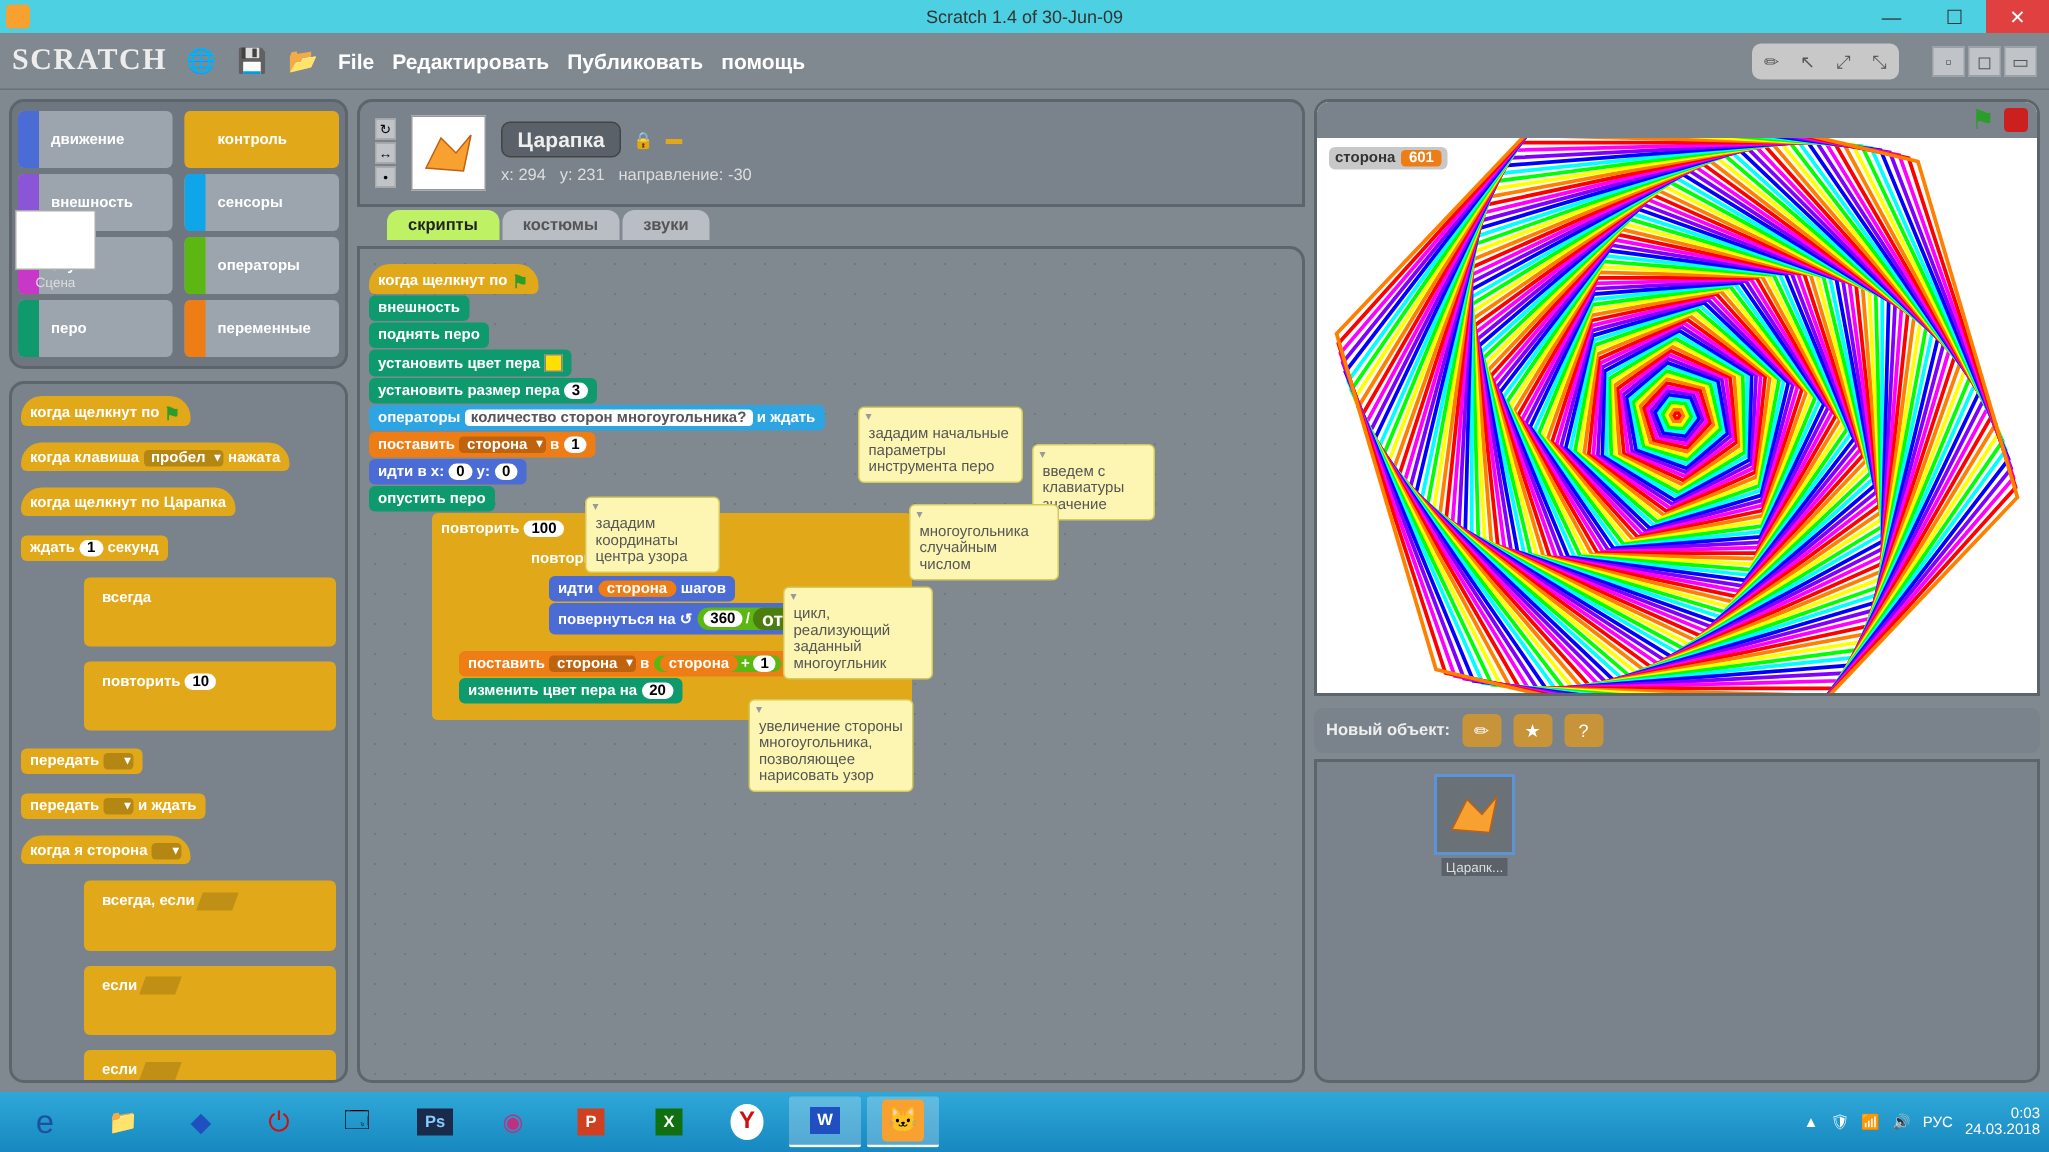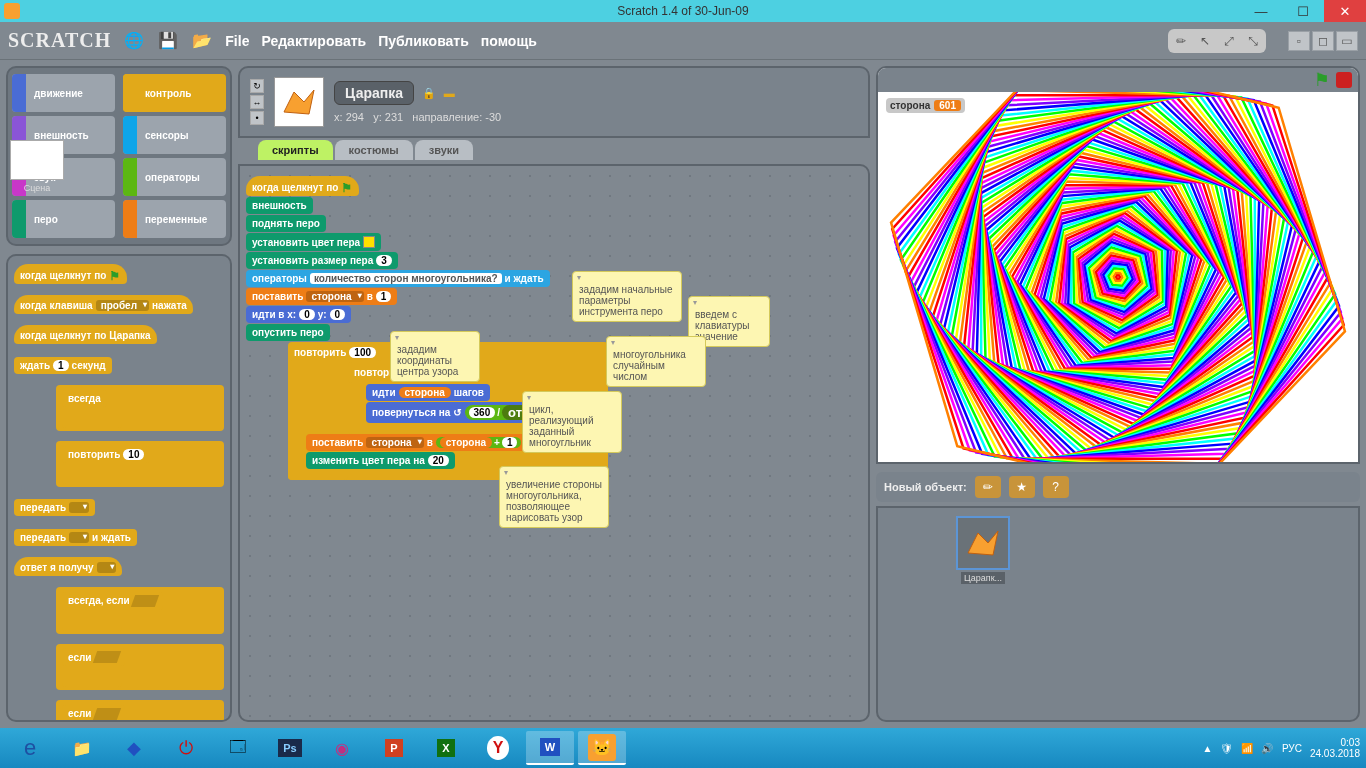--- a/index.html
+++ b/index.html
@@ -241,21 +241,21 @@
         <div class="pblock"><div class="blk b-control">
               <span>передать</span> 
               <span class="dropdown">&nbsp;</span>
             </div></div>
         <div class="pblock"><div class="blk b-control">
               <span>передать</span> 
               <span class="dropdown">&nbsp;</span> 
               <span>и ждать</span>
             </div></div>
         <div class="pblock"><div class="blk b-control hat">
-              <span>ответ я получу</span> 
+              <span>когда я сторона</span> 
               <span class="dropdown">&nbsp;</span>
             </div></div>
         <div class="pblock">
             <div class="cwrap b-control"><div class="blk b-control">
                 <span>всегда, если</span> 
                 <span style="display:inline-block;width:24px;height:12px;background:rgba(0,0,0,0.15);transform:skewX(-20deg);"></span>
               </div><div class="cbody"></div><div class="cfoot"></div></div>
           </div>
         <div class="pblock">
             <div class="cwrap b-control"><div class="blk b-control">

